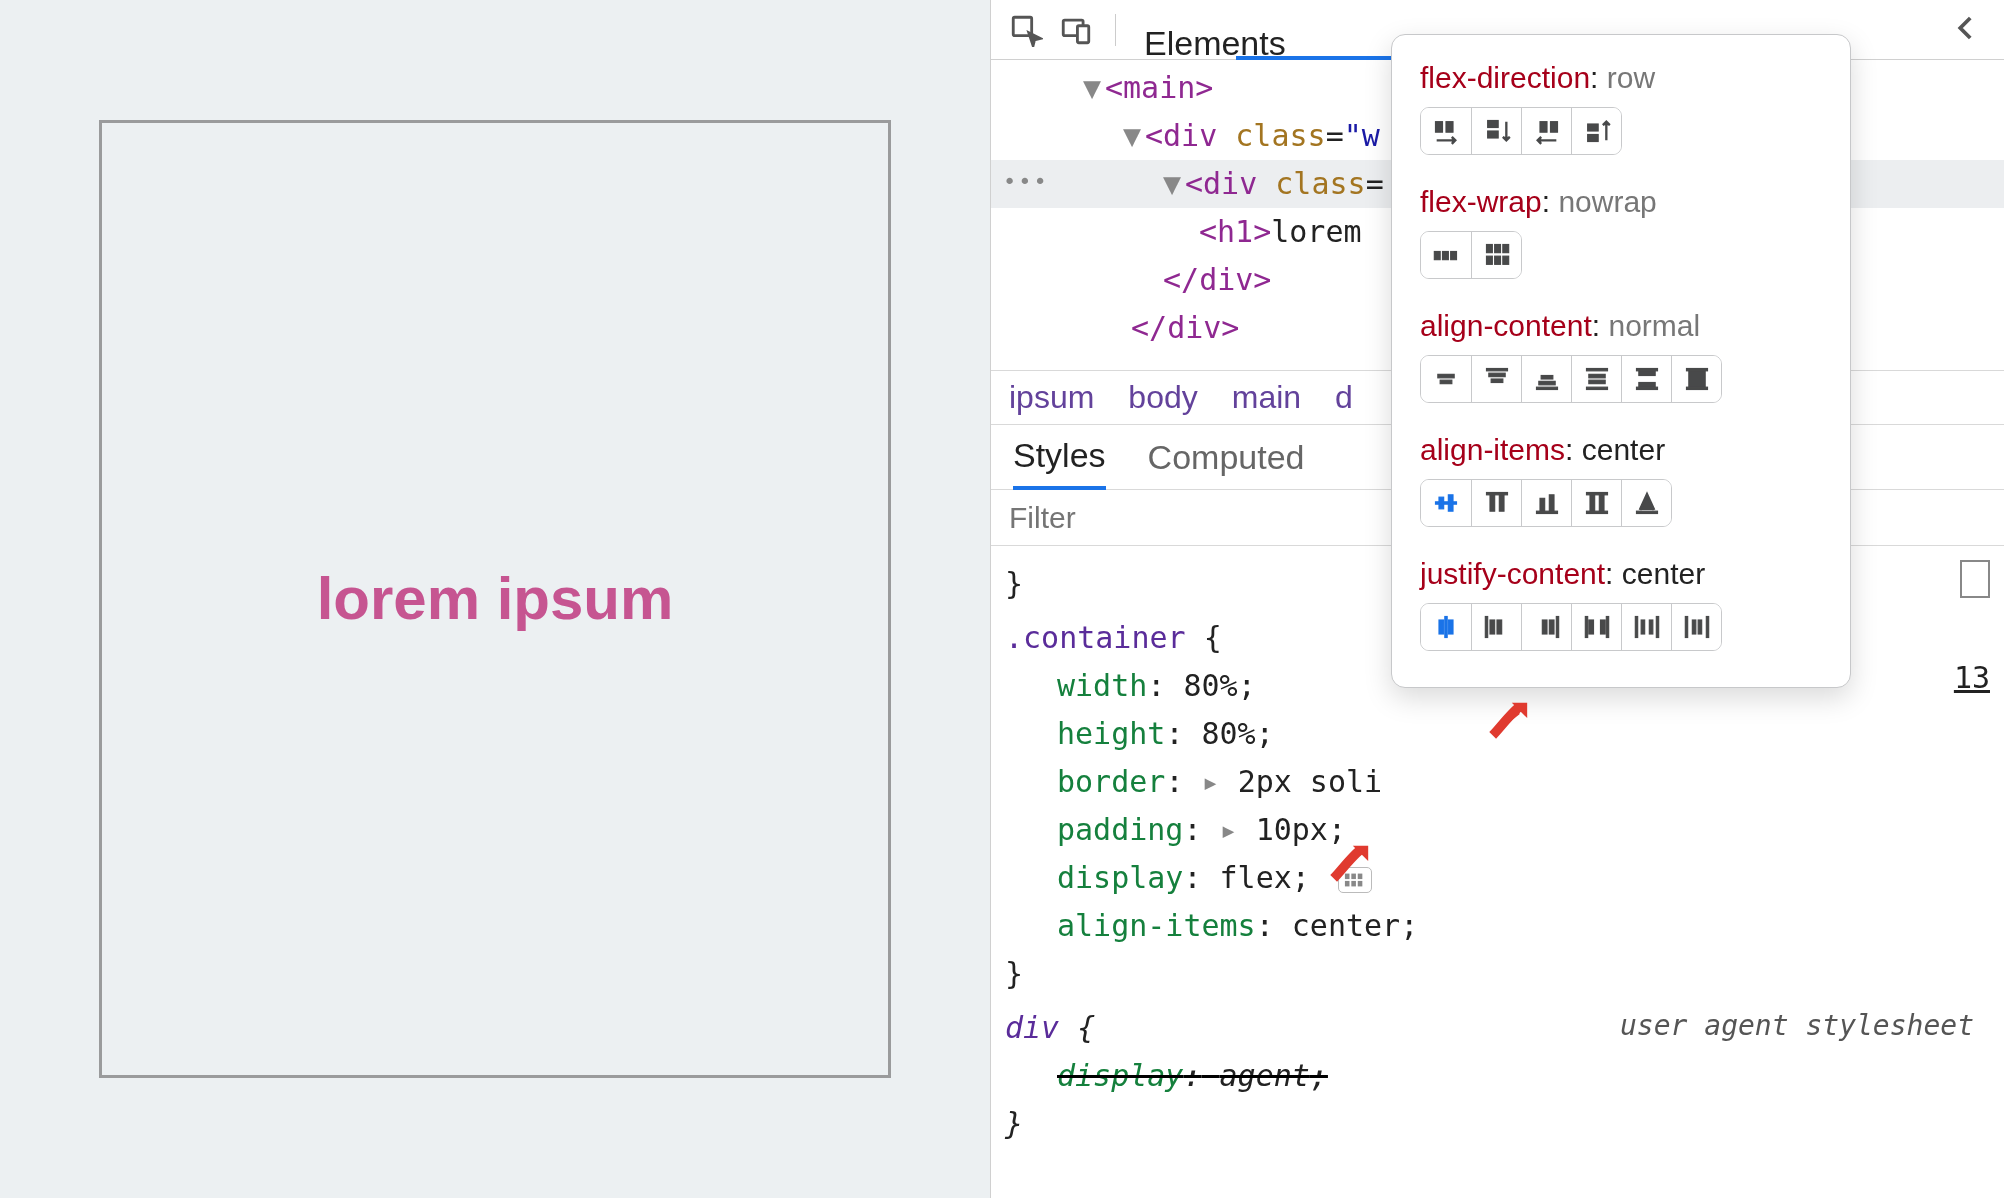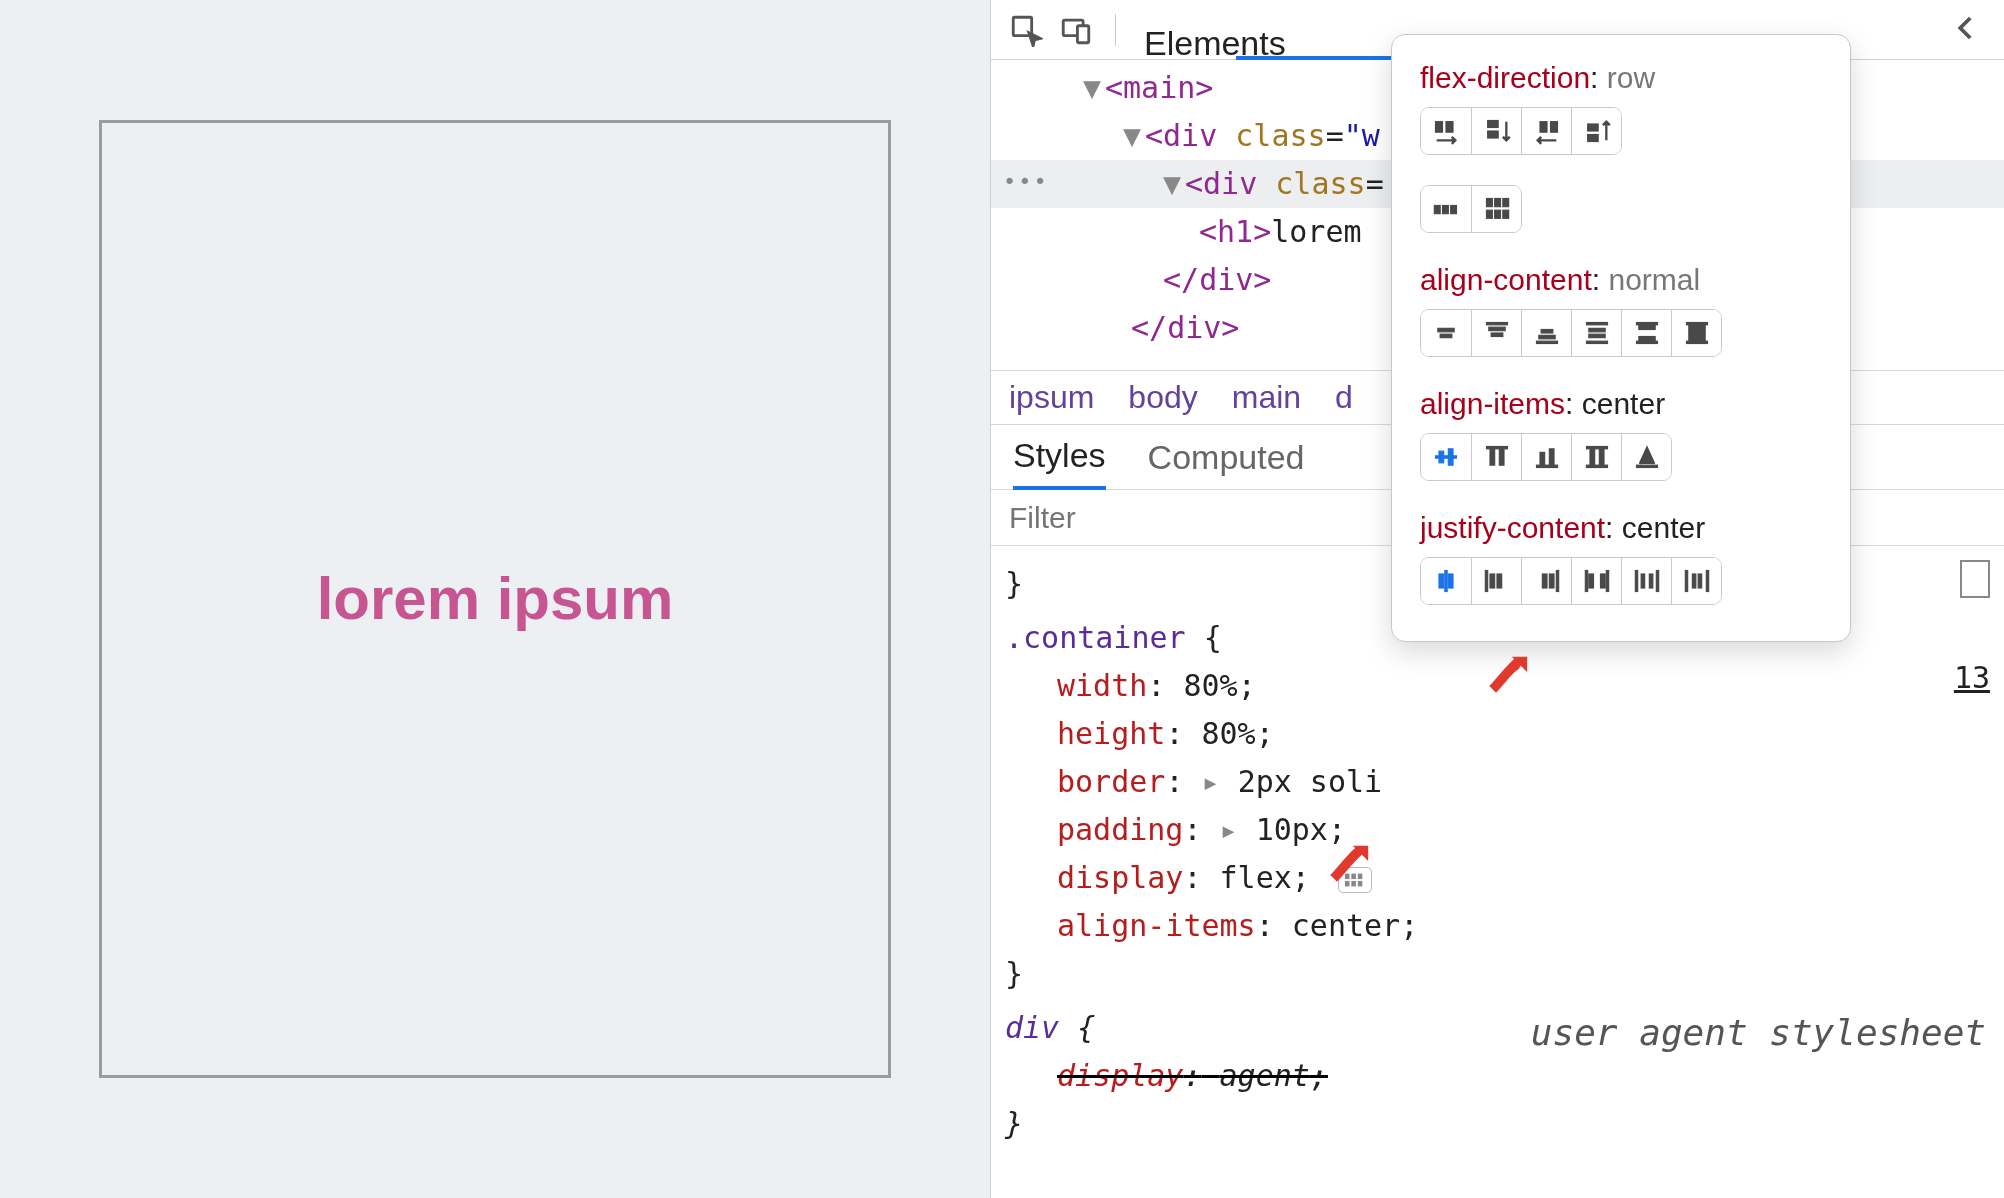--- a/index.html
+++ b/index.html
@@ -155,34 +155,34 @@
   }
   .css-pane {
     font-family: Menlo, Consolas, monospace;
     font-size: 30px;
     line-height: 1.6;
     padding: 14px 14px;
   }
   .css-rule { margin-bottom: 6px; position: relative;}
   .selector { color: #5a2c9a; }
   .brace { color: #222; }
-  .prop { color: #b91c1c; text-align: center; }
+  .prop { color: #15803d; text-align: center; }
   .colon { color: #222; }
   .val { color: #222; }
   .semi { color: #222; }
   .decl { padding-left: 52px; }
   .expand-tri { color: #888; }
   .strike { text-decoration: line-through; }
   .ua-label {
     font-style: italic;
     color: #555;
     position: absolute;
-    right: 4px;
+    right: 16px;
     top: 0;
-    font-size: 36px;
+    font-size: 28px;
   }
   .flex-chip {
     display: inline-flex;
     align-items:center;
     justify-content:center;
     width: 34px;
     height: 26px;
     border: 1px solid #bbb;
     border-radius: 5px;
     margin-left: 10px;
@@ -398,20 +398,21 @@
               <svg viewBox="0 0 24 24">
                 <rect x="4" y="6" width="9" height="6"></rect>
                 <rect x="4" y="15" width="9" height="6"></rect>
                 <path d="M20 20 L20 4 M17 7 L20 4 L23 7" stroke-width="2" fill="none"></path>
               </svg>
             </div>
         </div>
       </div>
 
       <div class="pop-section">
+        <div class="pop-label"><span class="pl-prop">flex-wrap</span><span class="pl-colon">:</span> <span class="pl-val">nowrap</span></div>
         <div class="btn-row">
           <div class="fbtn">
               <svg viewBox="0 0 24 24">
                 <rect x="2" y="9" width="5" height="7"></rect>
                 <rect x="9" y="9" width="5" height="7"></rect>
                 <rect x="16" y="9" width="5" height="7"></rect>
               </svg>
             </div>
           <div class="fbtn">
               <svg viewBox="0 0 24 24">

